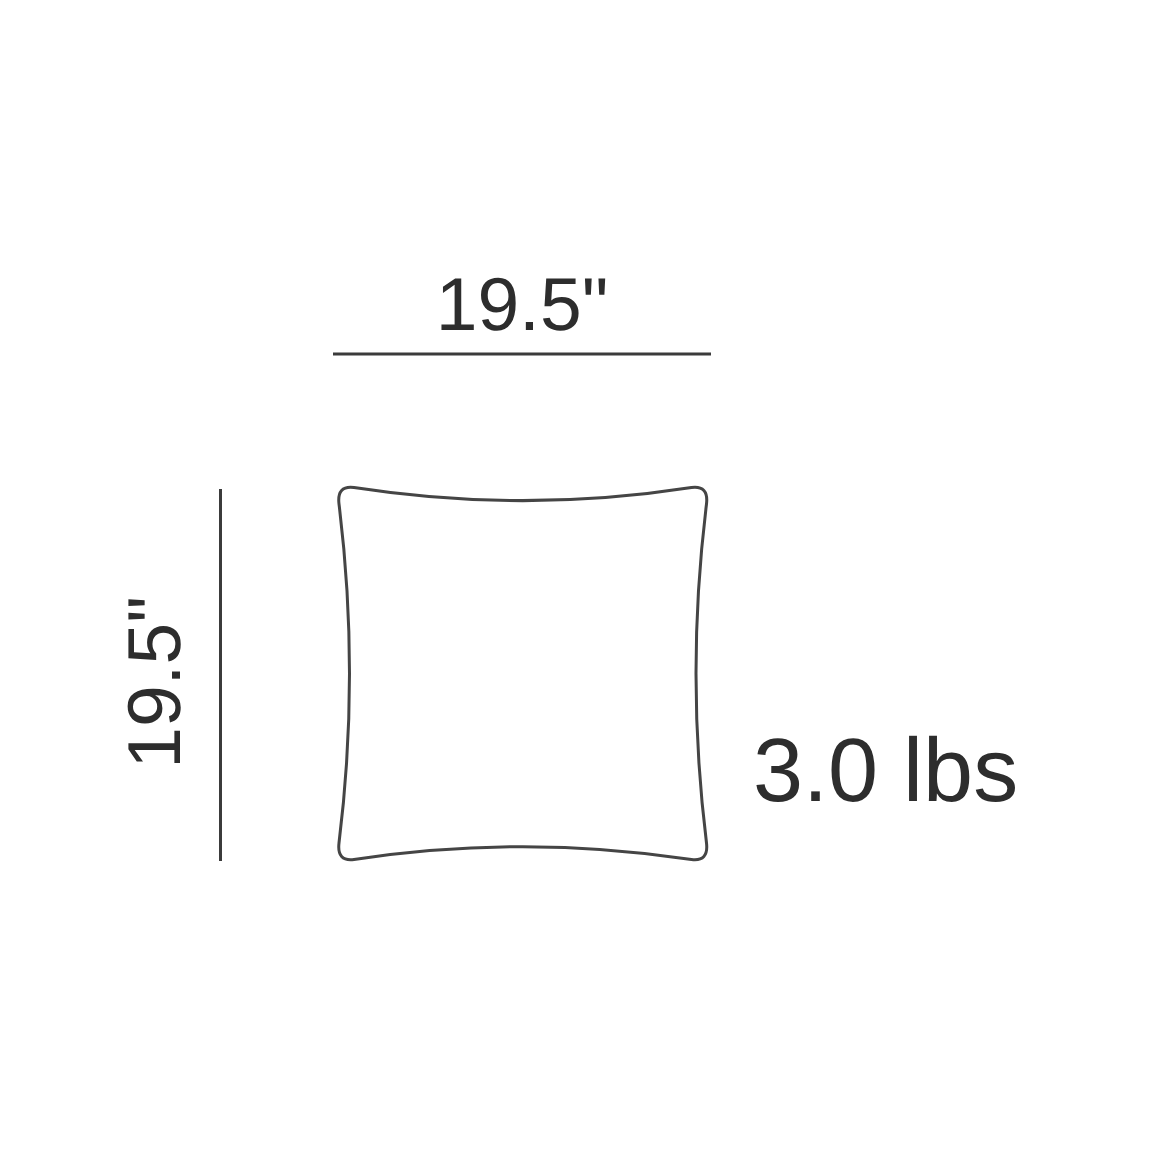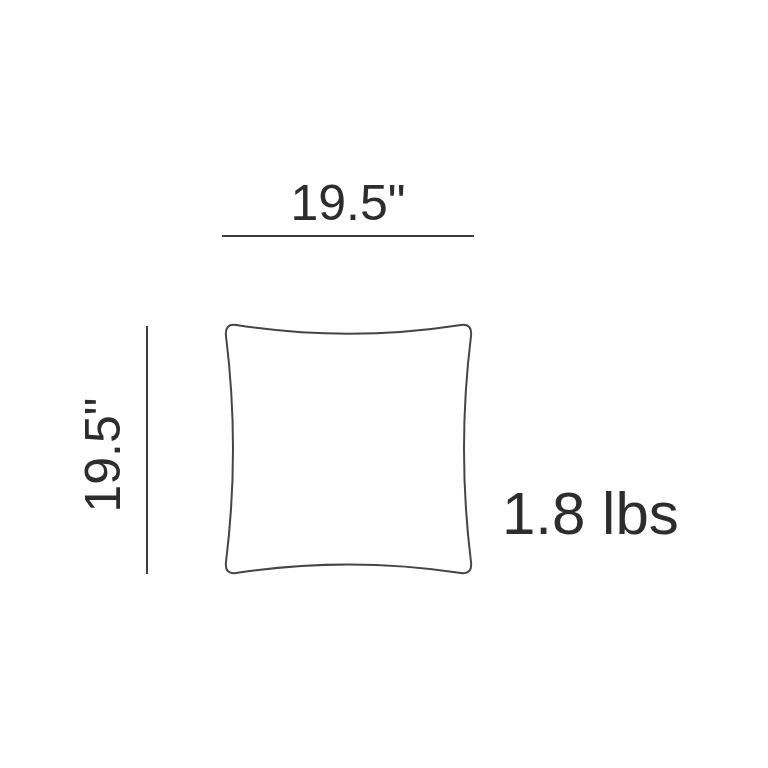--- a/index.html
+++ b/index.html
@@ -99,15 +99,15 @@
              Q 348.5 342.5 461 325
              Q 472.5 323.5 471 336
              Q 457 449 471 562
              Q 472.5 574.5 461 573
              Q 348.5 556 236 573
              Q 224.5 574.5 226 562
              Q 240 449 226 336
              Z"></path>
   </svg>
 
-  <div class="weight-label">1.8 lbs</div>
+  <div class="weight-label">3.0 lbs</div>
 
 </div>
 
 </body></html>

